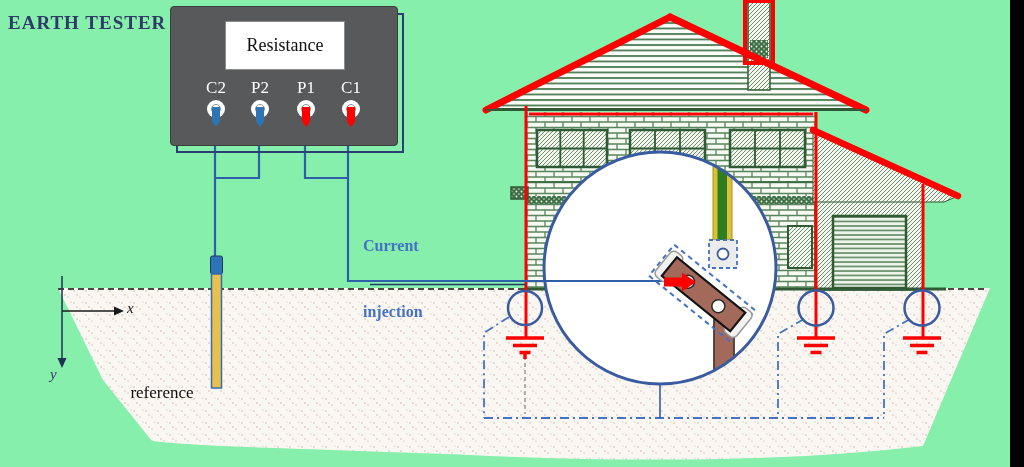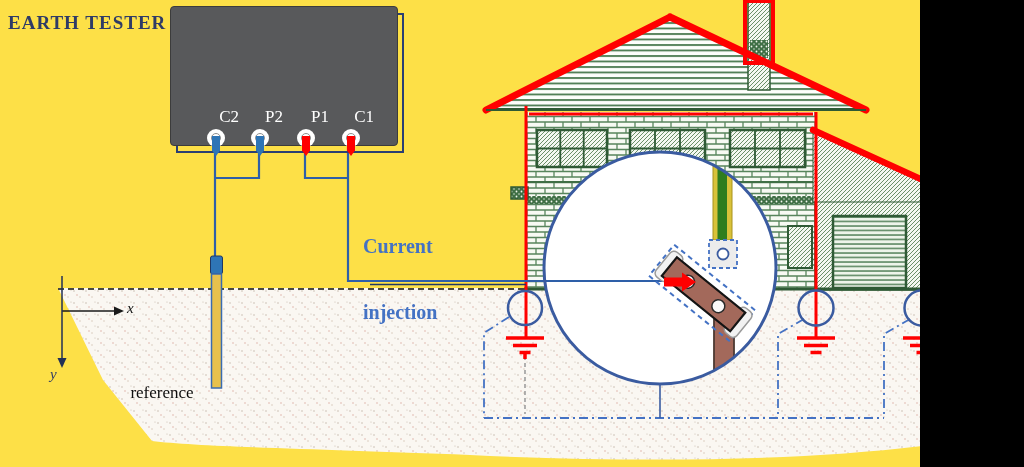--- a/index.html
+++ b/index.html
@@ -1,36 +1,36 @@
 <!DOCTYPE html>
 <html><head>
 <meta charset="utf-8">
 <style>
   html,body{margin:0;padding:0;background:#000;}
-  #canvas{position:relative;width:920px;height:467px;background:#fde047;overflow:hidden;
-          font-family:"Liberation Serif","DejaVu Serif",serif;}
+  #canvas{position:relative;width:996px;height:467px;background:#86efac;overflow:hidden;
+          font-family:"Liberation Serif","DejaVu Serif",serif;padding-left:14px;}
   #scene{position:absolute;left:0;top:0;}
 
   
   .lbl{position:absolute;white-space:pre;}
   .title{left:8px;top:12px;font-size:19px;font-weight:bold;letter-spacing:1px;color:#2F3B66;}
-  .curr{left:363px;top:191px;font-size:20px;font-weight:600;color:#4472C4;line-height:22px;}
+  .curr{left:363px;top:191px;font-size:16px;font-weight:600;color:#4472C4;line-height:22px;}
   .earthref{left:112px;top:338px;width:100px;text-align:center;font-size:17px;color:#0d0d0d;line-height:22px;}
   .xlab{left:127px;top:300px;font-size:15px;font-style:italic;color:#111;}
   .ylab{left:50px;top:366px;font-size:15px;font-style:italic;color:#2F3B66;}
 
   
   .tester-shadow{position:absolute;left:176px;top:13px;width:228px;height:140px;
                  border:2px solid #2A3F73;box-sizing:border-box;}
   .tester{position:absolute;left:170px;top:6px;width:228px;height:140px;background:#58595B;
           border-radius:4px;border:1px solid #3c3c3c;box-sizing:border-box;}
   .display{position:absolute;left:54px;top:14px;width:118px;height:47px;background:#fff;
            border:1px solid #8a8a8a;display:flex;align-items:center;justify-content:center;
            font-size:18px;color:#111;}
-  .term{position:absolute;top:100px;width:46px;text-align:right;transform:translateX(-50%);}
+  .term{position:absolute;top:71px;width:46px;text-align:center;transform:translateX(-50%);}
   .tlabel{color:#fff;font-size:17px;line-height:19px;}
   .jack{width:18px;height:18px;background:#fff;border-radius:50%;margin:3px auto 0;position:relative;}
   .jack::after{content:'';position:absolute;inset:4px;border:1.5px solid #8f8f8f;border-radius:50%;}
   .plug{position:absolute;left:5px;top:7px;width:8px;height:20px;z-index:2;
         clip-path:polygon(0 0,100% 0,100% 72%,50% 100%,0 72%);}
   .plug.blue{background:#2E75B6;}
   .plug.red{background:#FF0000;}
 </style>
 </head>
 <body>
@@ -208,20 +208,21 @@
 
 <div class="lbl earthref">
   <div>reference</div>
 </div>
 
 <div class="lbl xlab">x</div>
 <div class="lbl ylab">y</div>
 
 <div class="tester-shadow"></div>
 <div class="tester">
+  <div class="display">Resistance</div>
 
   <div class="term" style="left:45px">
     <div class="tlabel">C2</div>
     <div class="jack">
           <div class="plug blue"></div>
         </div>
   </div>
   <div class="term" style="left:89px">
     <div class="tlabel">P2</div>
     <div class="jack">

